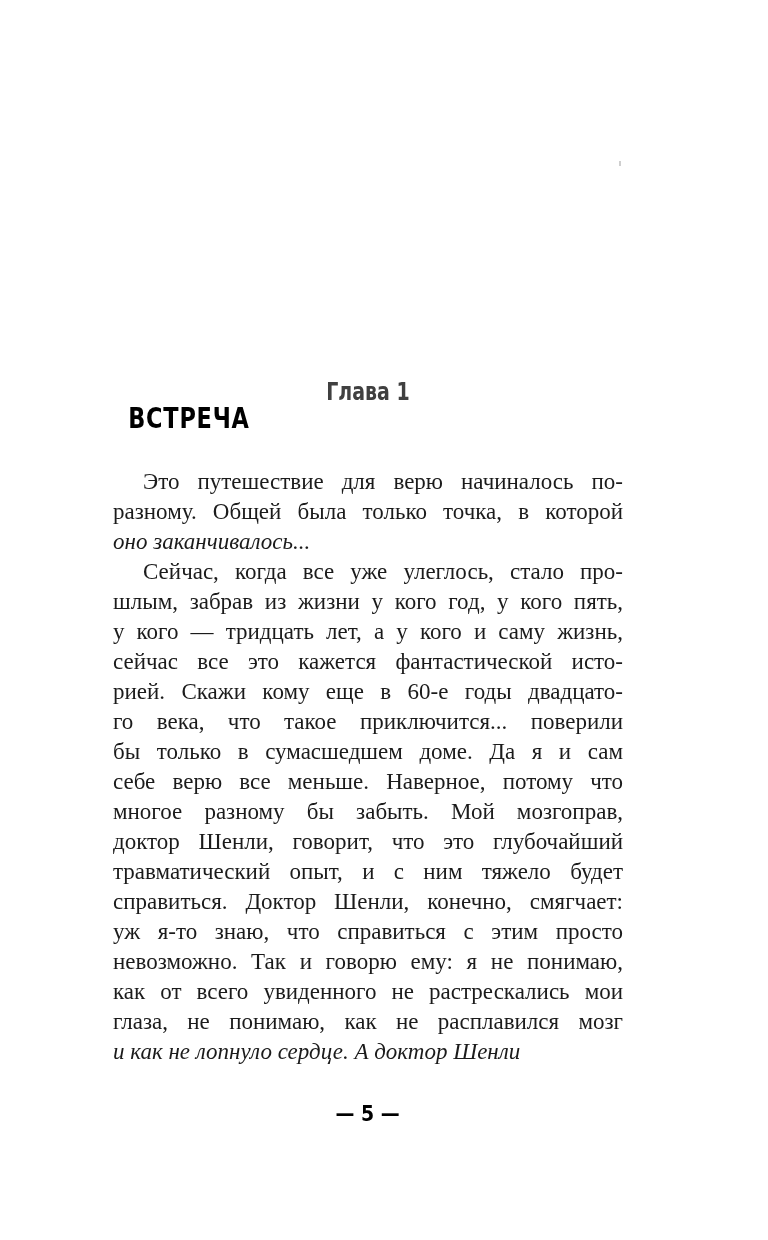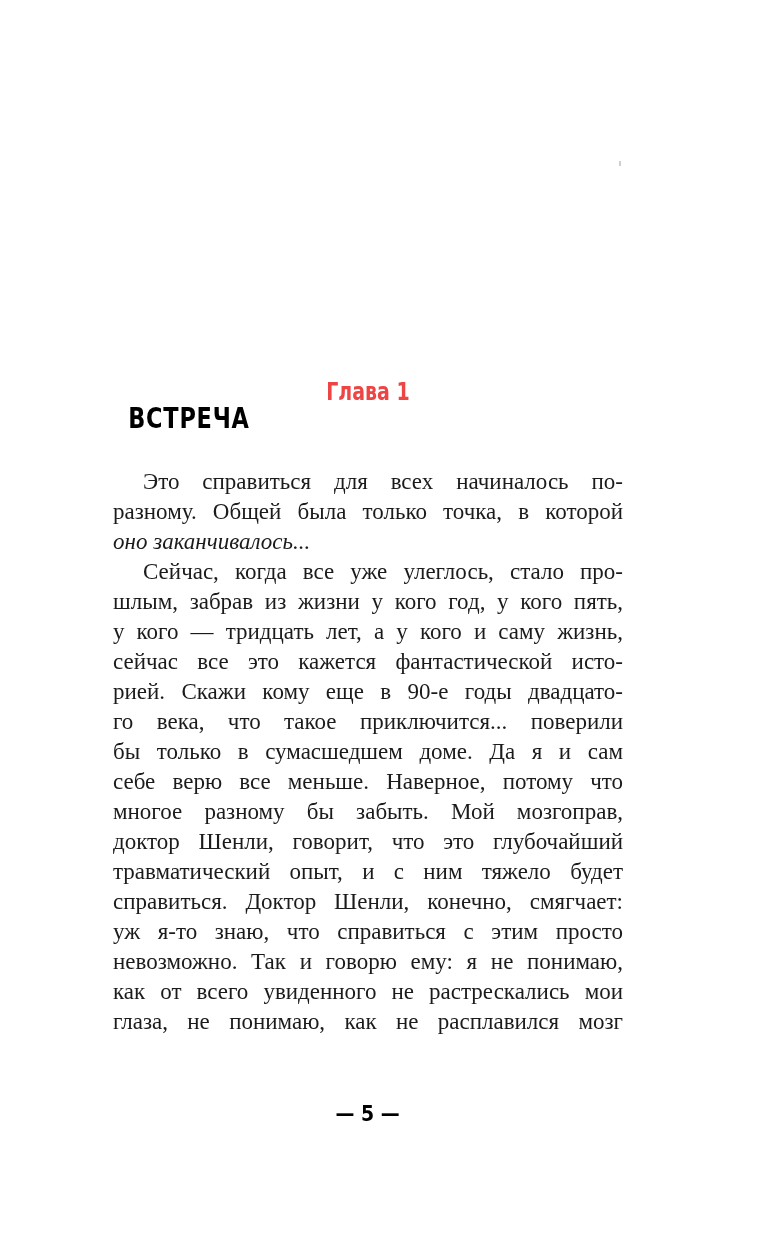--- a/index.html
+++ b/index.html
@@ -16,21 +16,21 @@
   .chapter-label {
     position: absolute;
     left: 113px;
     top: 379px;
     width: 510px;
     text-align: center;
     font-family: "DejaVu Sans", sans-serif;
     font-weight: bold;
     font-size: 25px;
     line-height: 26px;
-    color: #ef4444;
+    color: #404040;
     white-space: nowrap;
   }
   .chapter-label .squeeze {
     display: inline-block;
     transform: scaleX(0.76);
     transform-origin: center;
   }
   .chapter-title {
     position: absolute;
     left: 113px;
@@ -107,36 +107,37 @@
 
 <div class="chapter-label">
   <span class="squeeze">Глава 1</span>
 </div>
 
 <div class="chapter-title">
   <span class="squeeze">ВСТРЕЧА</span>
 </div>
 
 <div class="text-block">
-    <div class="line indent">Это справиться для всех начиналось по-</div>
+    <div class="line indent">Это путешествие для верю начиналось по-</div>
     <div class="line">разному. Общей была только точка, в которой</div>
     <div class="line para-end">оно заканчивалось...</div>
     <div class="line indent">Сейчас, когда все уже улеглось, стало про-</div>
     <div class="line">шлым, забрав из жизни у кого год, у кого пять,</div>
     <div class="line">у кого — тридцать лет, а у кого и саму жизнь,</div>
     <div class="line">сейчас все это кажется фантастической исто-</div>
-    <div class="line">рией. Скажи кому еще в 90-е годы двадцато-</div>
+    <div class="line">рией. Скажи кому еще в 60-е годы двадцато-</div>
     <div class="line">го века, что такое приключится... поверили</div>
     <div class="line">бы только в сумасшедшем доме. Да я и сам</div>
     <div class="line">себе верю все меньше. Наверное, потому что</div>
     <div class="line">многое разному бы забыть. Мой мозгоправ,</div>
     <div class="line">доктор Шенли, говорит, что это глубочайший</div>
     <div class="line">травматический опыт, и с ним тяжело будет</div>
     <div class="line">справиться. Доктор Шенли, конечно, смягчает:</div>
     <div class="line">уж я-то знаю, что справиться с этим просто</div>
     <div class="line">невозможно. Так и говорю ему: я не понимаю,</div>
     <div class="line">как от всего увиденного не растрескались мои</div>
     <div class="line">глаза, не понимаю, как не расплавился мозг</div>
+    <div class="line para-end">и как не лопнуло сердце. А доктор Шенли</div>
   </div>
 
 <div class="page-number">
   <span class="squeeze">— 5 —</span>
 </div>
 
 </body></html>

